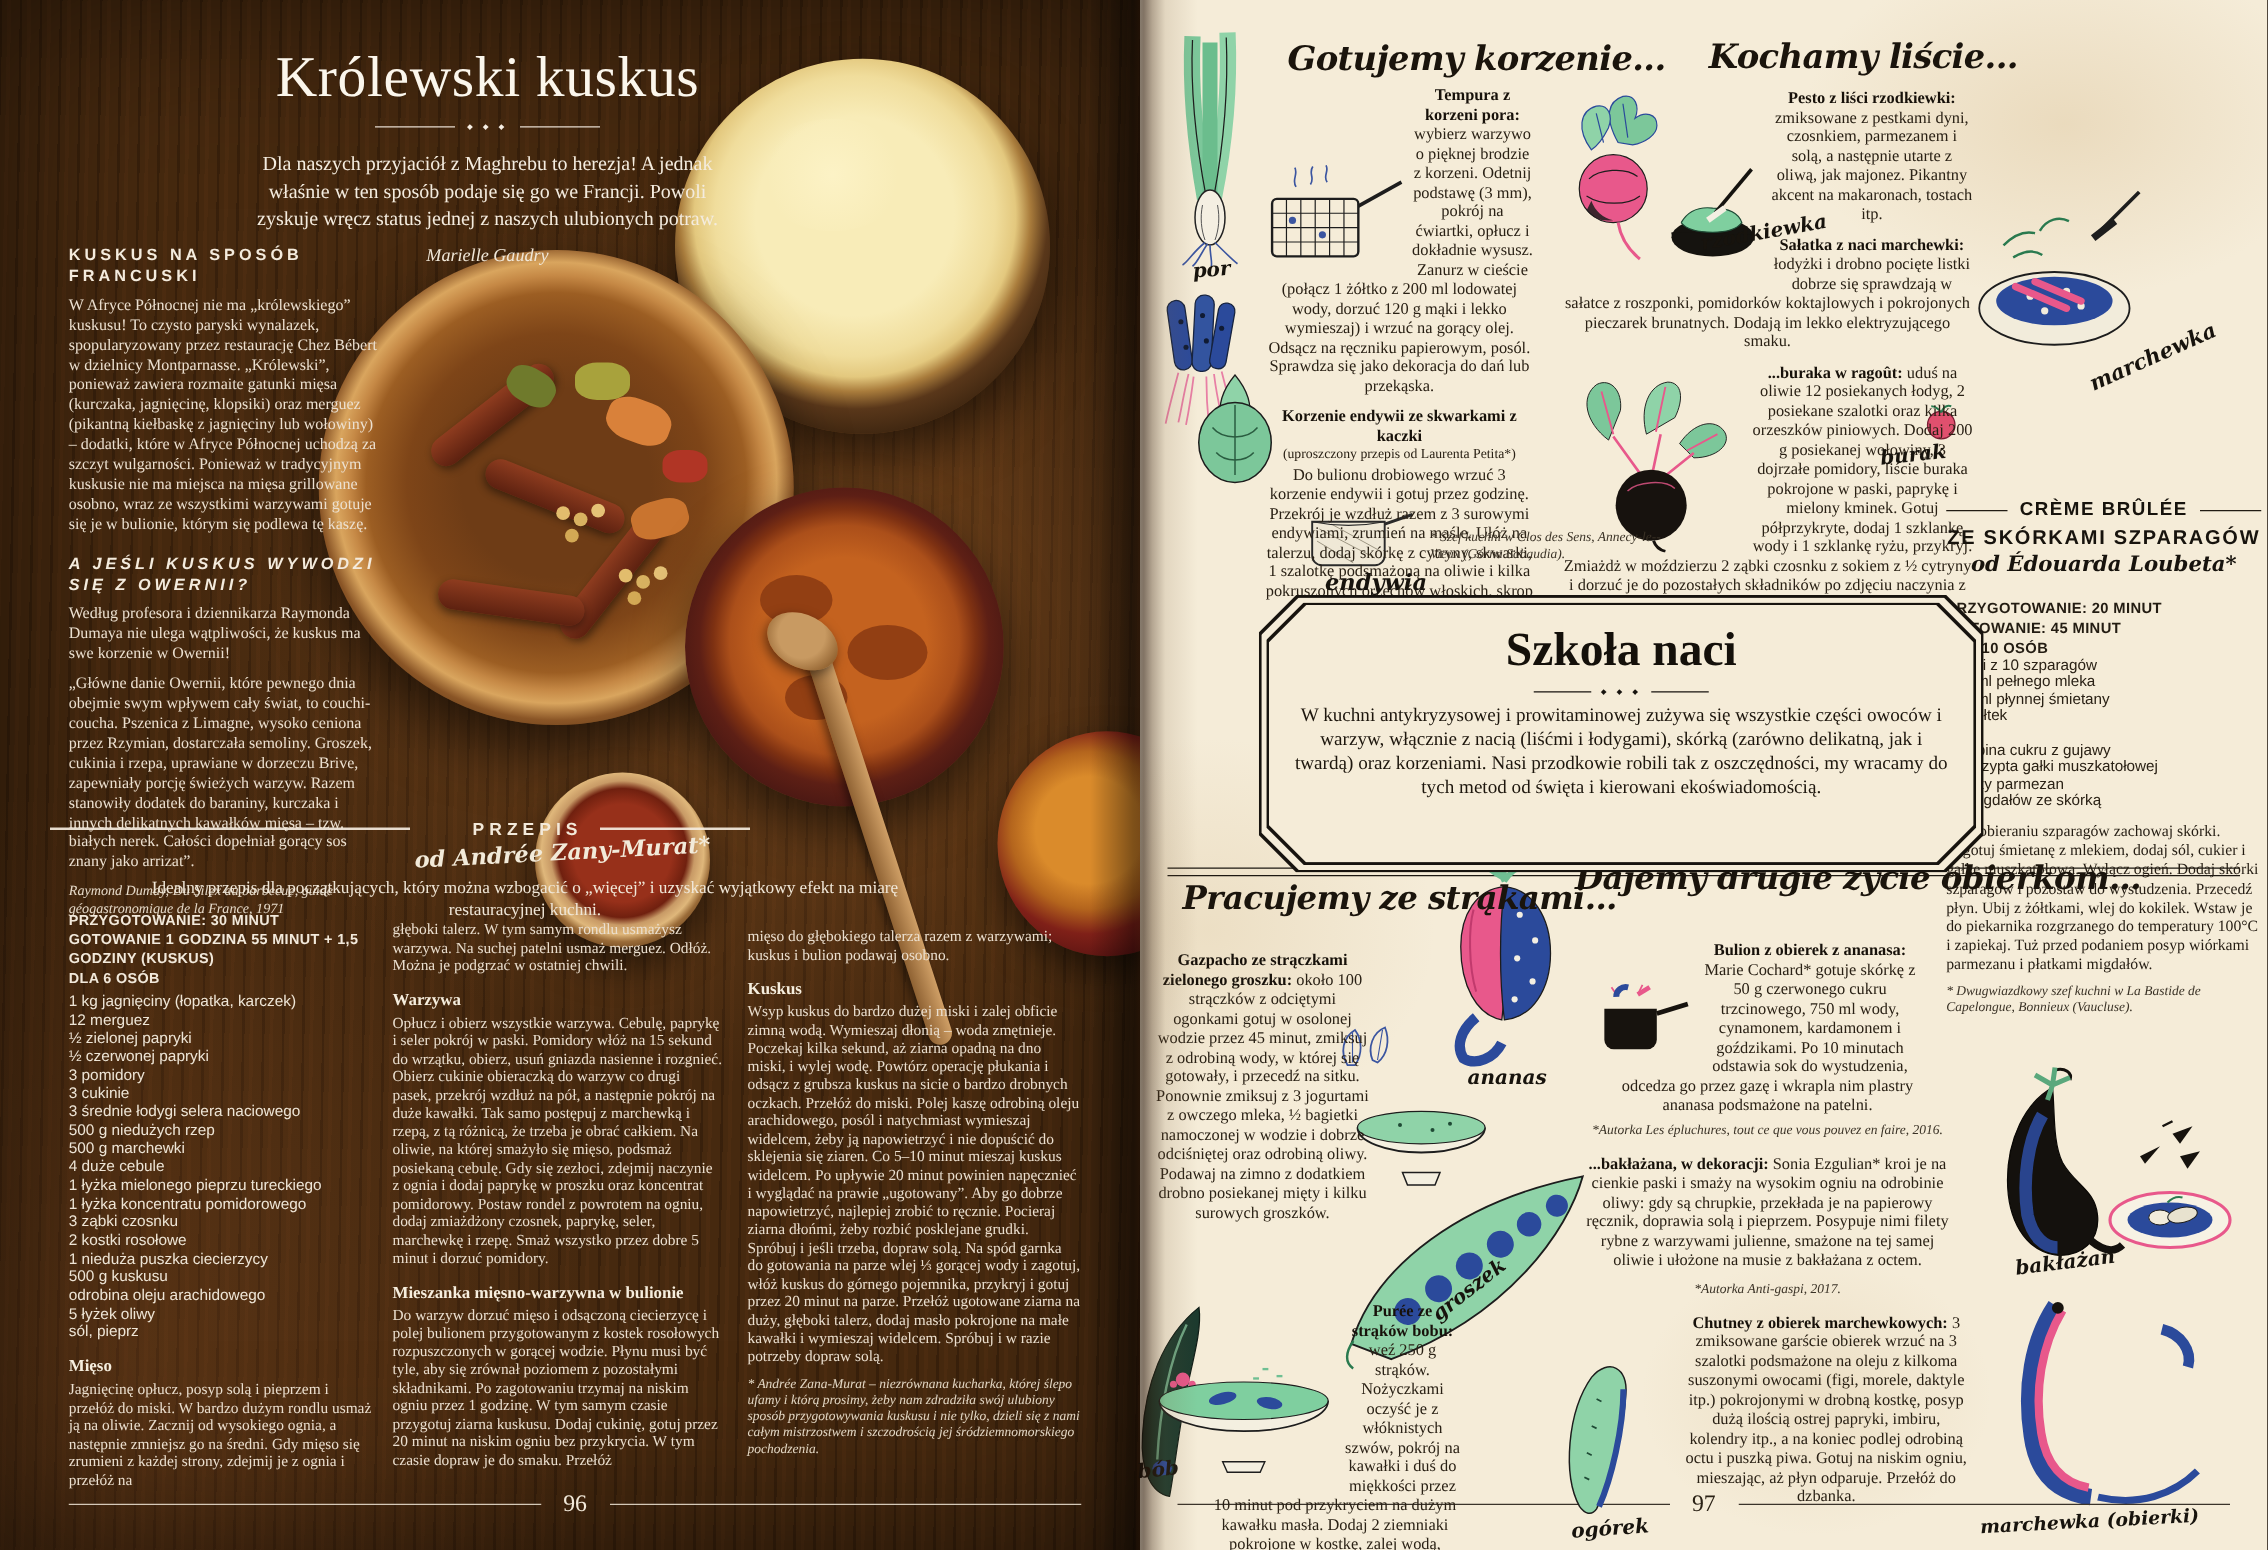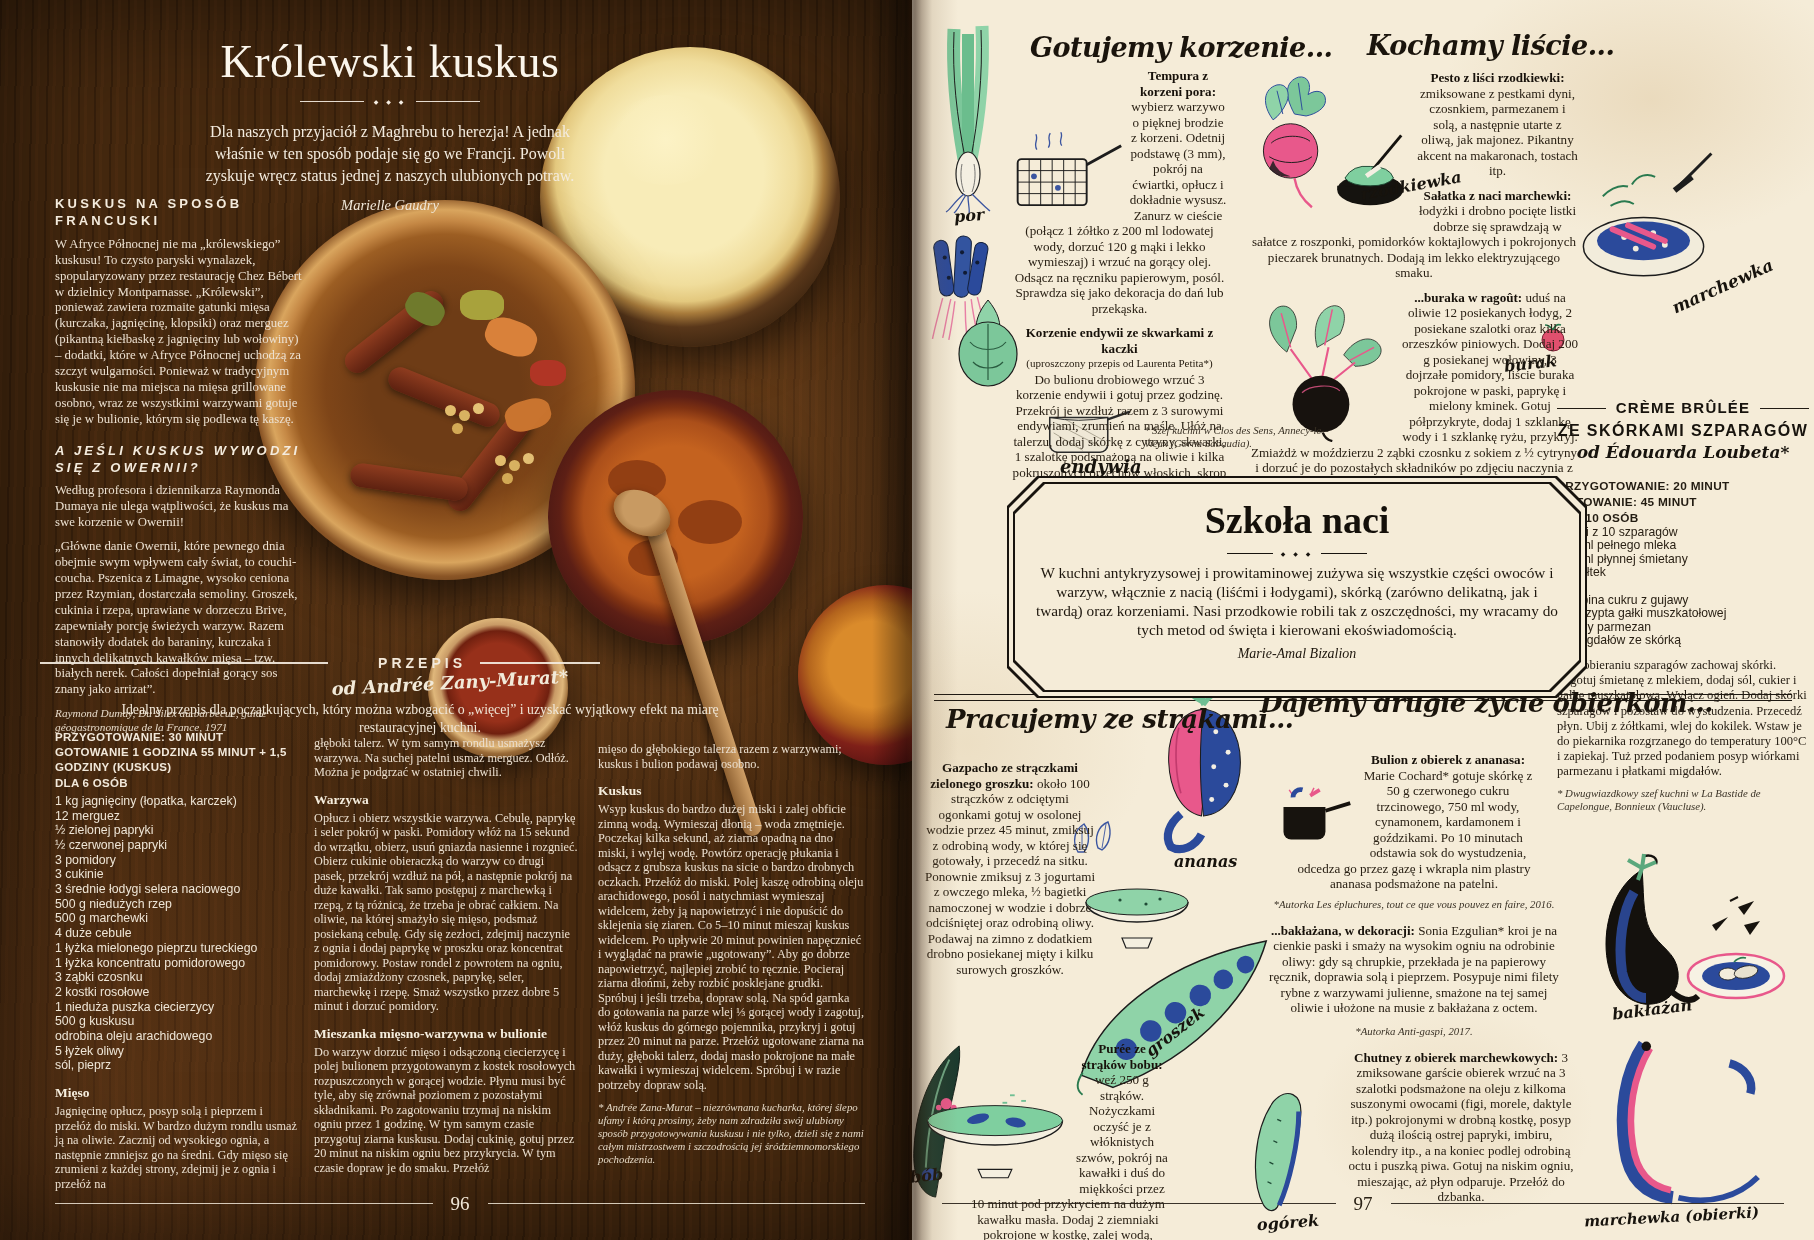--- a/index.html
+++ b/index.html
@@ -375,21 +375,20 @@
       <div class="oct oct-c"></div>
       <div class="oct oct-d"></div>
       <div class="school-inner">
         <div class="school-title">Szkoła naci</div>
         <div class="orn school-orn">
             <span class="orn-line"></span>
             <span class="orn-d"></span>
             <span class="orn-line"></span>
           </div>
         <div class="school-body">W kuchni antykryzysowej i prowitaminowej zużywa się wszystkie części owoców i warzyw, włącznie z nacią (liśćmi i łodygami), skórką (zarówno delikatną, jak i twardą) oraz korzeniami. Nasi przodkowie robili tak z oszczędności, my wracamy do tych metod od święta i kierowani ekoświadomością.</div>
-        <div class="school-author">Marie-Amal Bizalion</div>
       </div>
     </div>
 
     <div class="creme">
       <div class="creme-row1">
         <span class="w-rule grow"></span>
         <span class="creme-t1">CRÈME BRÛLÉE</span>
         <span class="w-rule grow"></span>
       </div>
       <div class="creme-t2">ZE SKÓRKAMI SZPARAGÓW</div>

